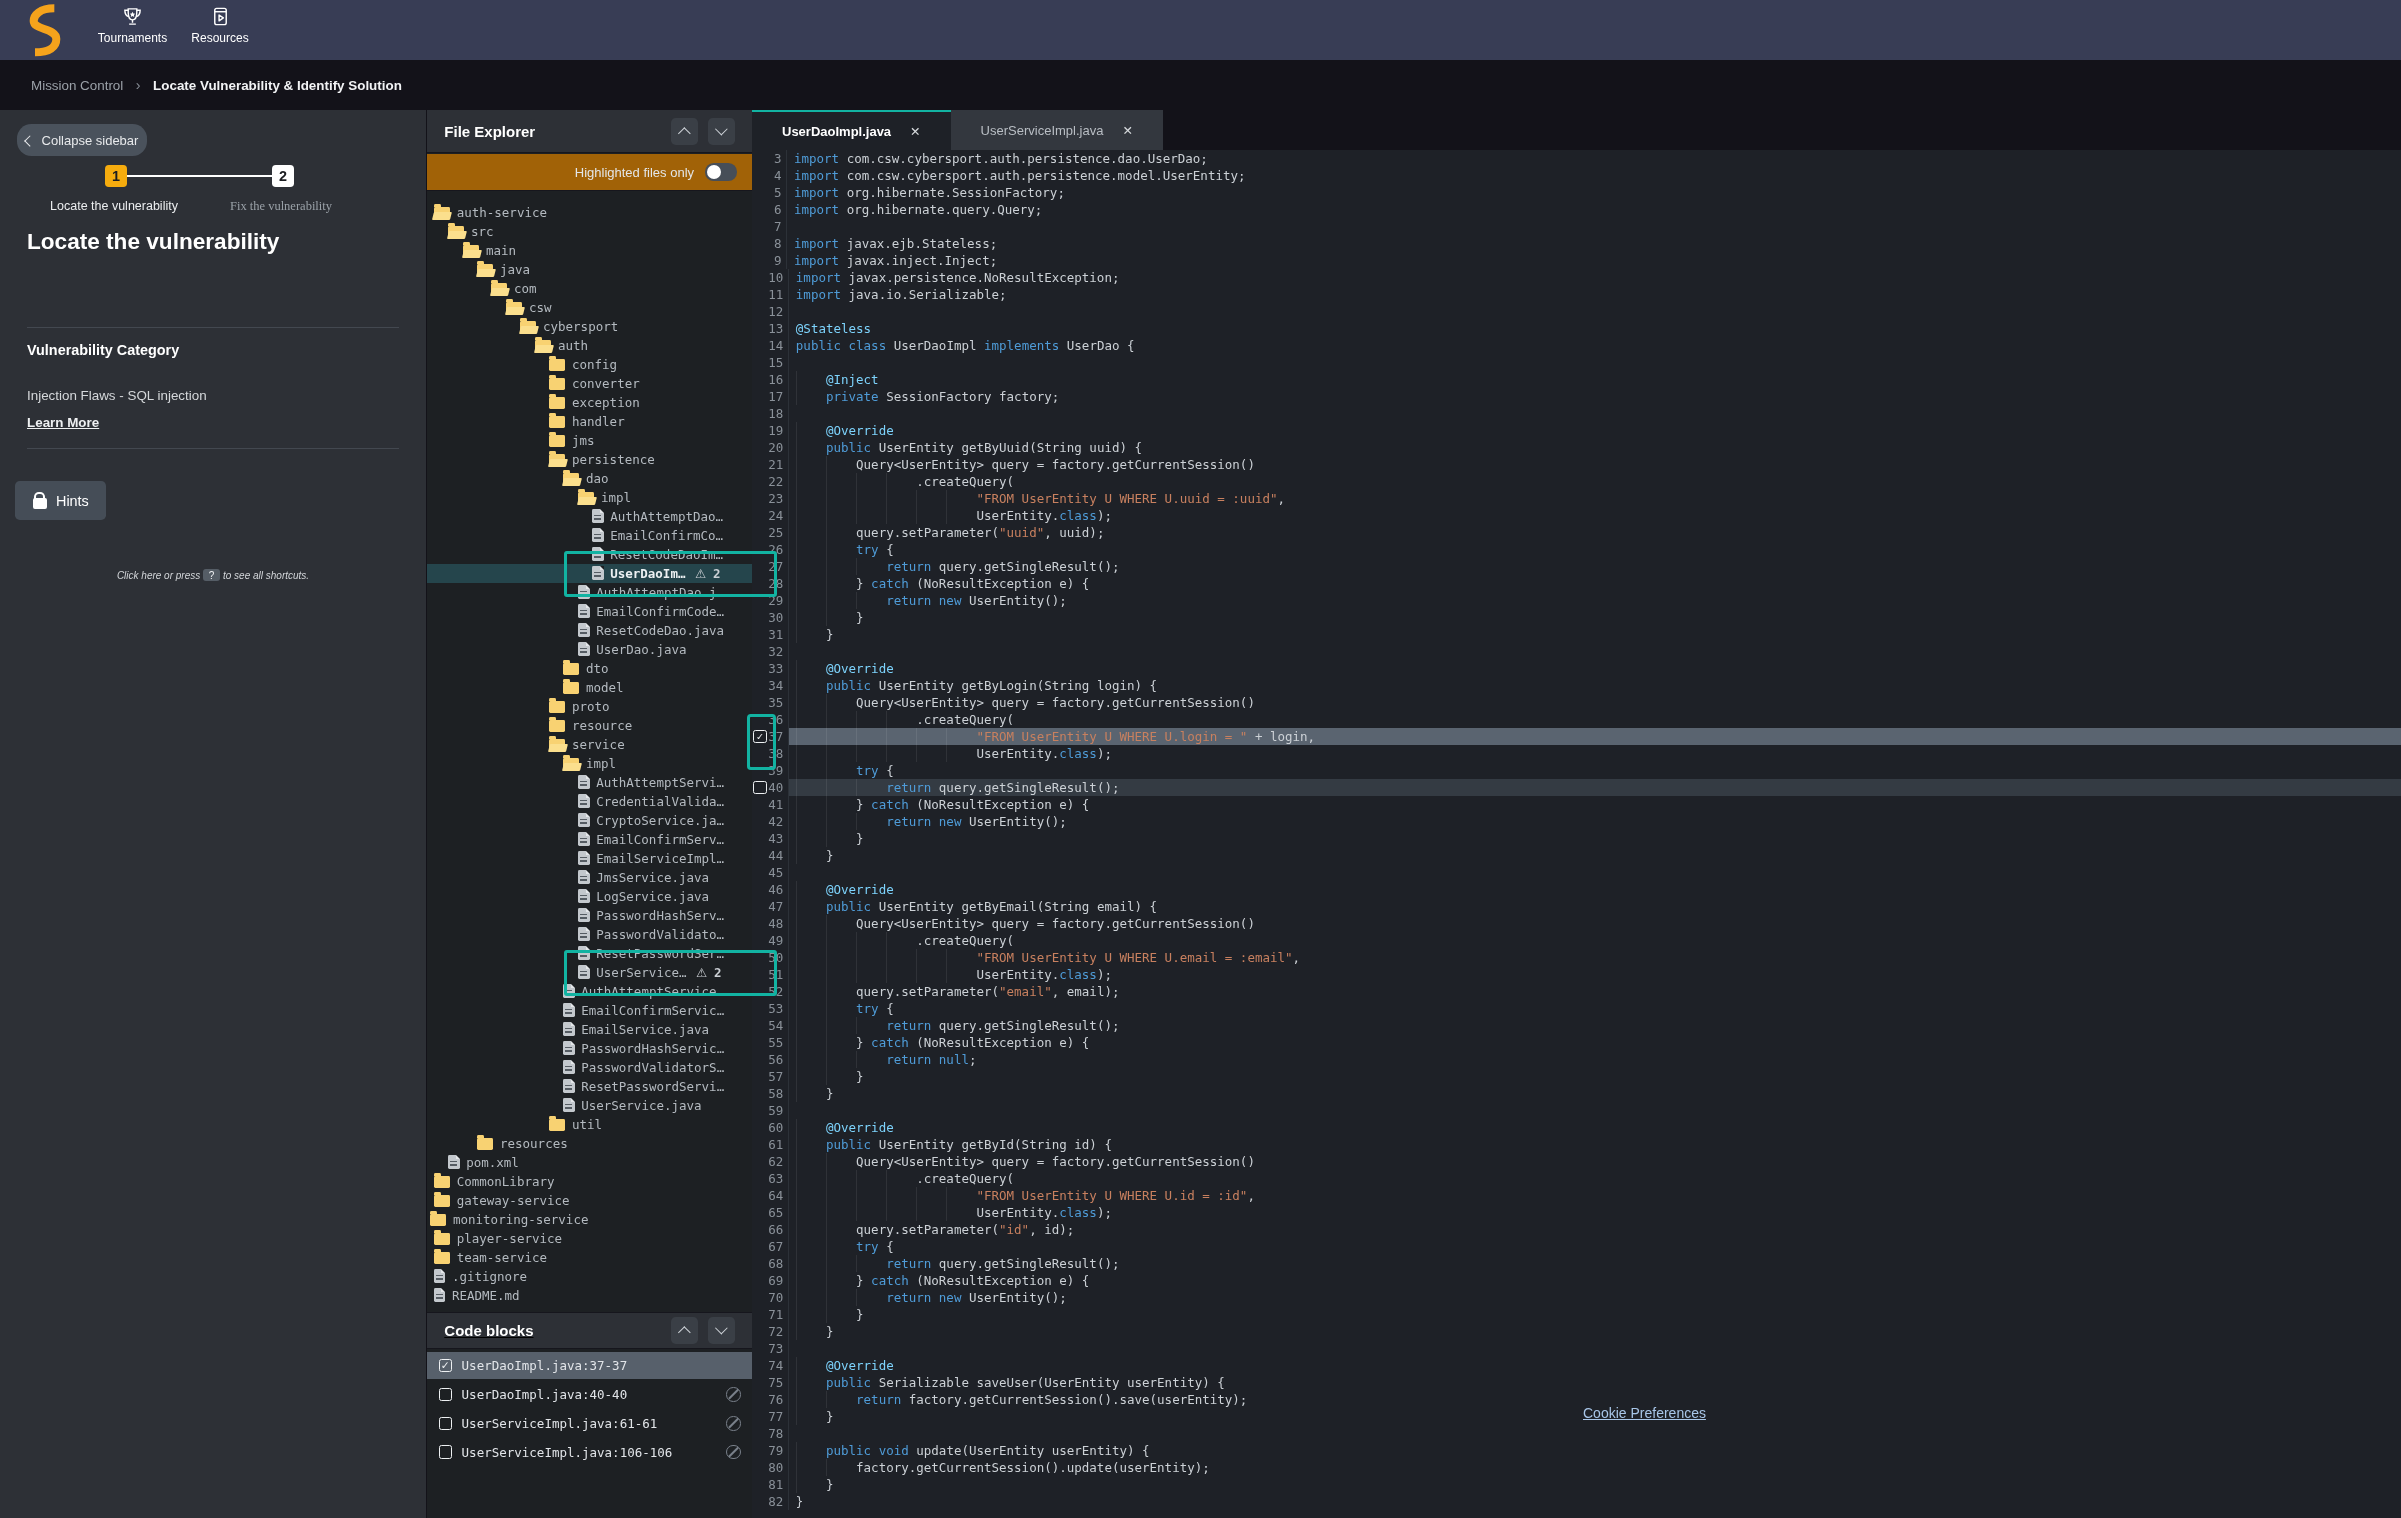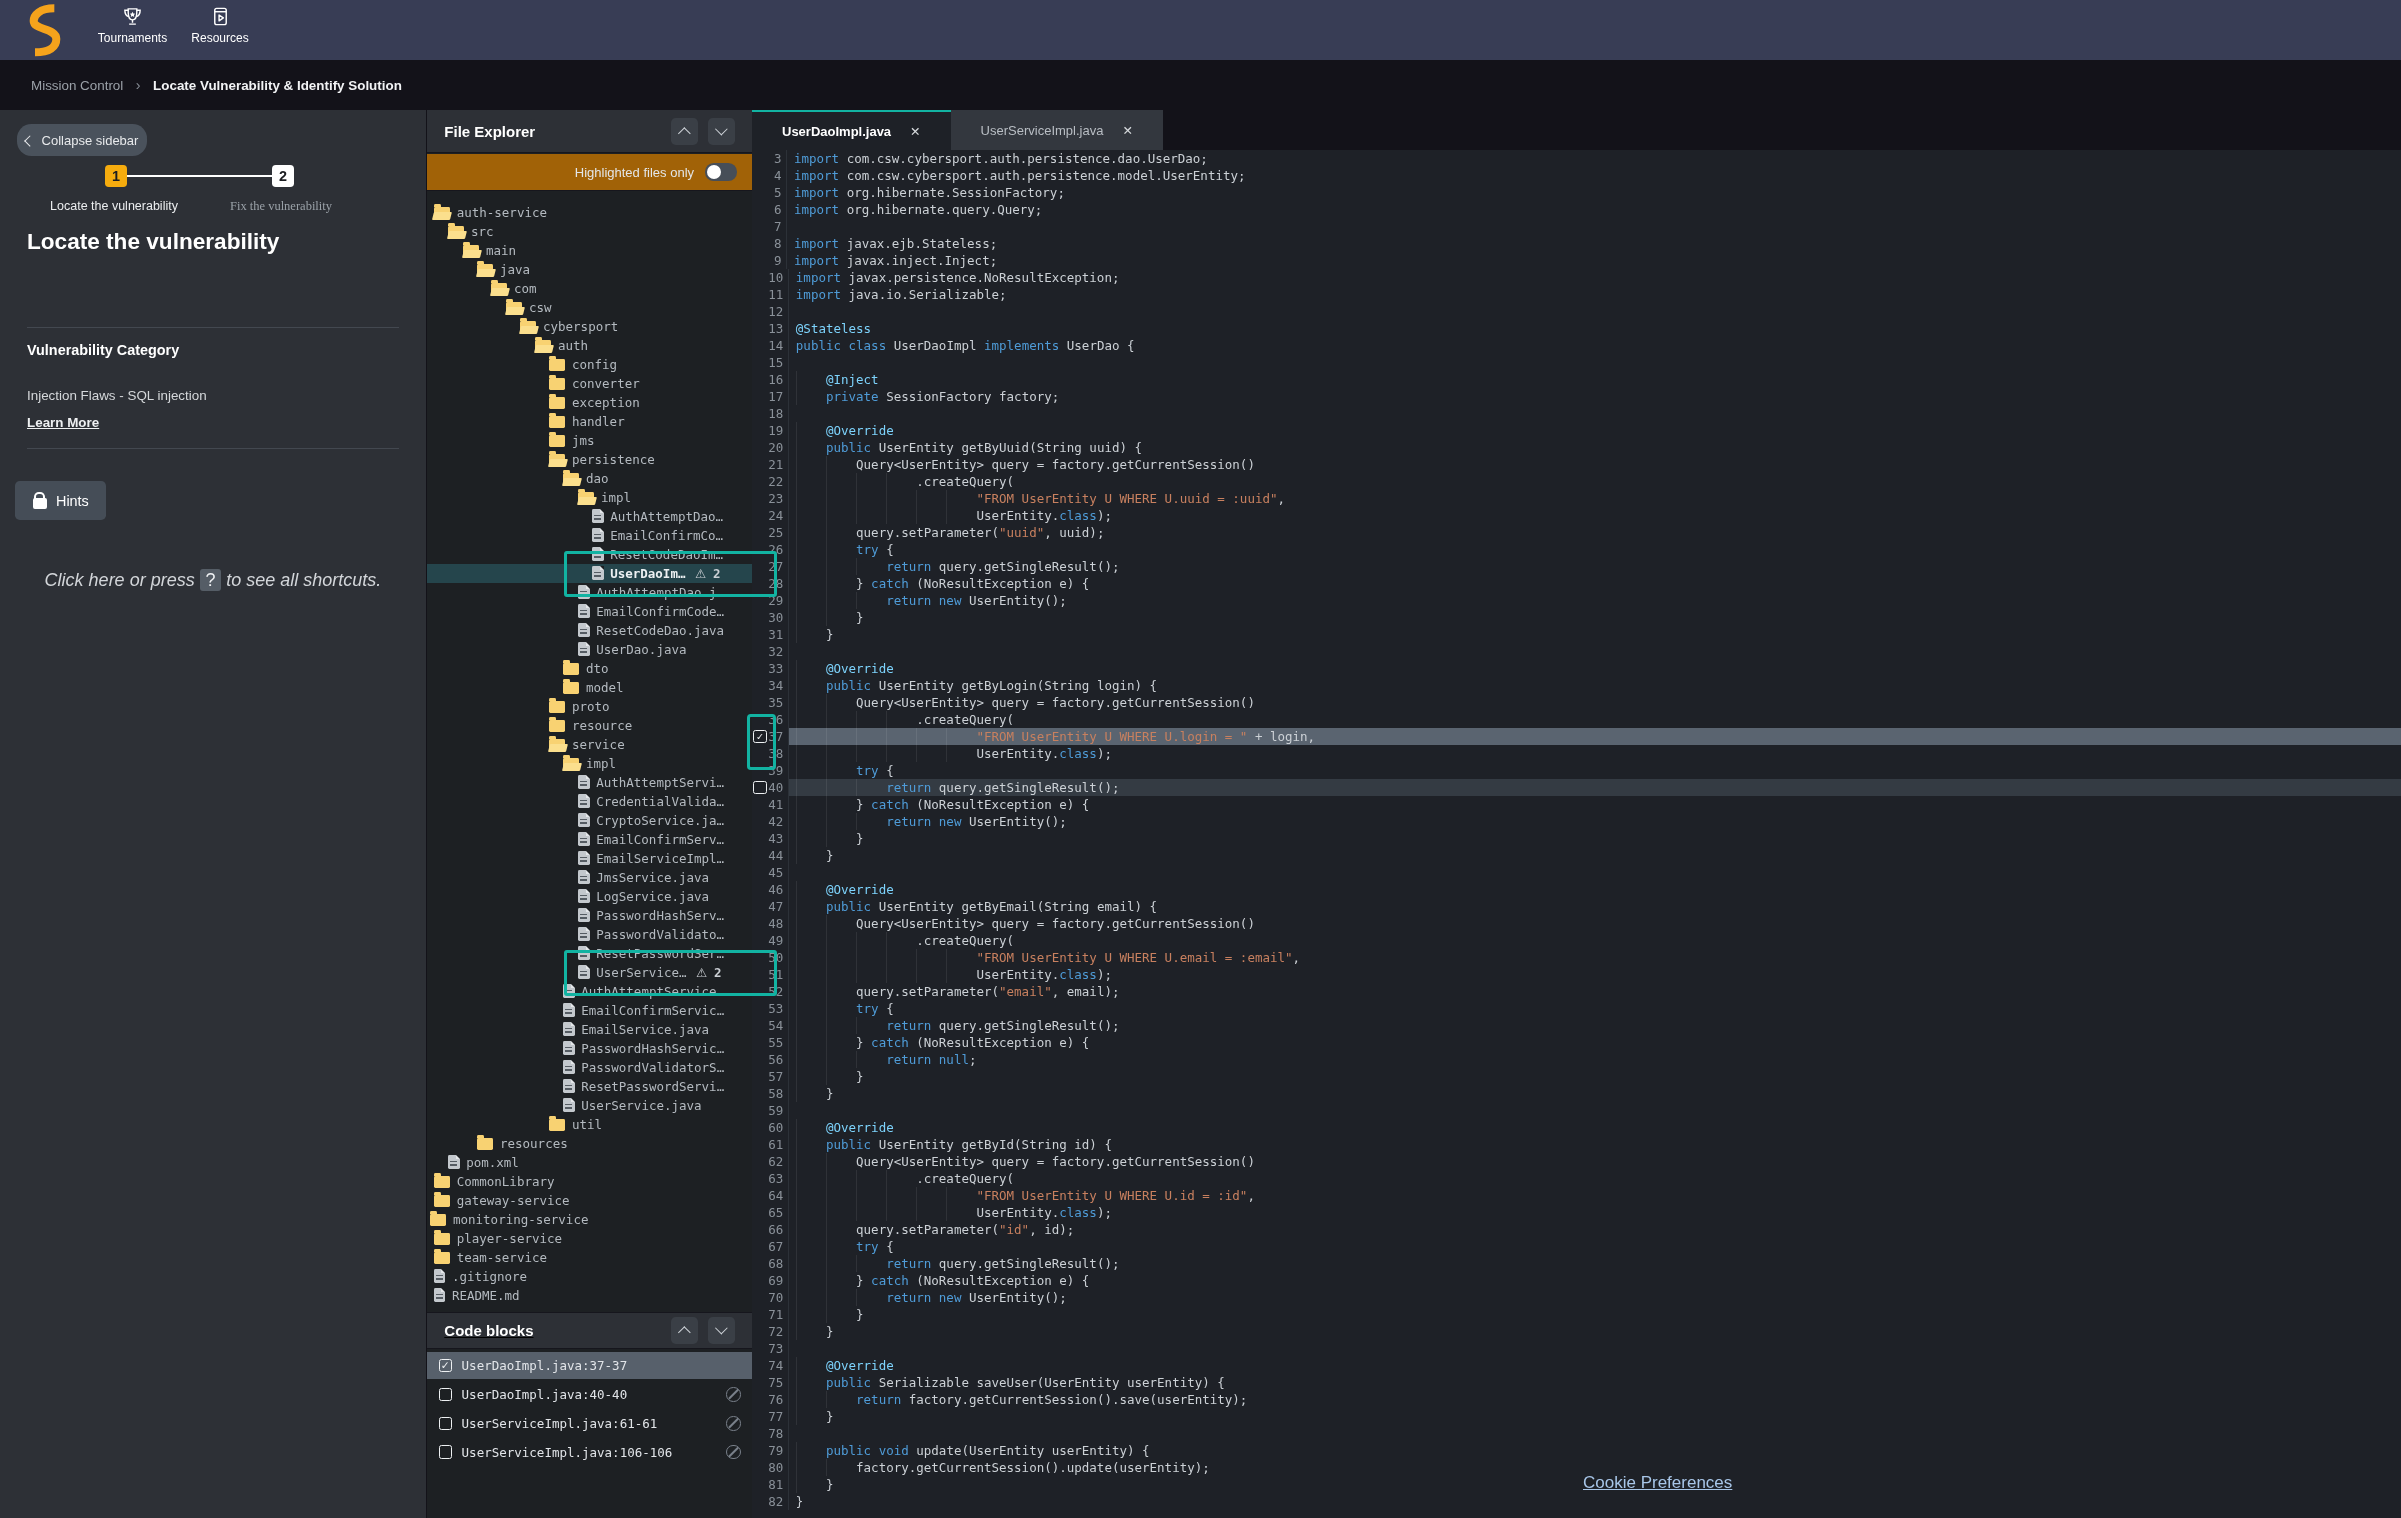--- a/index.html
+++ b/index.html
@@ -42,21 +42,21 @@
   .hints-btn{position:absolute;left:15.4px;top:371px;width:91px;height:39px;background:#454d57;border-radius:4.8px;
              display:flex;align-items:center;justify-content:center;gap:8.6px;color:#fff;font-size:14.4px;}
   .lock{position:relative;width:14.4px;height:10.6px;background:#fff;border-radius:1.9px;margin-top:5.8px;}
   .lock::before{content:'';position:absolute;left:1.4px;top:-6.2px;width:6.7px;height:5.8px;border:2.4px solid #fff;border-bottom:none;border-radius:4.8px 4.8px 0 0;}
   .submit-box{position:absolute;left:182px;top:344px;width:239px;height:98px;border:3.8px solid #12b3a2;border-radius:1.9px;}
   .submit-count{position:absolute;right:9.6px;top:4.8px;color:#fff;font-size:13.4px;font-weight:bold;}
   .submit-btn{position:absolute;left:5.8px;right:5.8px;top:28px;height:39px;background:#fbb017;border-radius:4.8px;
               display:flex;align-items:center;justify-content:center;gap:9.6px;color:#15171b;font-size:15px;font-weight:bold;}
   .submit-arrow{font-size:15.4px;font-weight:bold;}
   .attempts{position:absolute;right:9.6px;bottom:3.8px;color:#d5d8db;font-size:13px;}
-  .shortcut-line{position:absolute;left:0;width:426px;top:459px;text-align:center;color:#d3d6da;font-size:18px;font-style:italic;}
+  .shortcut-line{position:absolute;left:0;width:426px;top:459px;text-align:center;color:#d3d6da;font-size:10px;font-style:italic;}
   .qchip{display:inline-block;background:#555d66;border-radius:2.9px;padding:0.5px 5.8px;color:#f0f2f4;font-style:normal;}
   
   .explorer{position:absolute;top:110px;left:427px;width:325px;bottom:0;background:#1d2023;}
   .exp-head{position:absolute;top:0;left:0;right:0;height:43px;background:#2d3036;border-bottom:1px solid #16161d;
             display:flex;align-items:center;padding:0 17.3px;box-sizing:border-box;}
   .exp-title{color:#fff;font-size:15px;font-weight:bold;}
   .panel-btns{margin-left:auto;display:flex;gap:9.6px;}
   .sqbtn{width:27px;height:27px;border-radius:4.8px;background:#3a3f46;display:flex;align-items:center;justify-content:center;}
   .chev-up{width:7.7px;height:7.7px;border-left:1.9px solid #cfd4d9;border-top:1.9px solid #cfd4d9;transform:rotate(45deg);margin-top:3.8px;}
   .chev-down{width:7.7px;height:7.7px;border-left:1.9px solid #cfd4d9;border-top:1.9px solid #cfd4d9;transform:rotate(225deg);margin-bottom:3.8px;}
@@ -112,21 +112,21 @@
   .guides{position:absolute;left:6.7px;top:0;bottom:0;
           background:repeating-linear-gradient(to right,rgba(255,255,255,0.08) 0,rgba(255,255,255,0.08) 1px,transparent 1px,transparent 30px);}
   .gchk{width:11.5px;height:11.5px;border:1.4px solid #eef1f3;border-radius:2.4px;color:#eef1f3;background:transparent;
         font-family:"DejaVu Sans",sans-serif;font-size:9.6px;line-height:11.5px;text-align:center;font-weight:bold;}
   
   .teal-box{position:absolute;border:3.8px solid #12b3a2;border-radius:2.9px;z-index:6;pointer-events:none;}
   .box-a{left:564px;top:551px;width:207px;height:40px;}
   .box-b{left:564px;top:950px;width:207px;height:40px;}
   .box-c{left:747px;top:714px;width:23px;height:50px;border-radius:3.8px;}
   
-  .cookie{position:absolute;left:1583px;top:1473px;color:#a8c6e8;font-size:17px;text-decoration:underline;z-index:7;}
+  .cookie{position:absolute;left:1583px;top:1405px;color:#a8c6e8;font-size:14px;text-decoration:underline;z-index:7;}
 </style>
 </head>
 <body>
 
 <div id="app">
 
   <div class="navbar">
     <div class="logo">
       <svg viewBox="0 0 60 80" width="40" height="54">
         <path d="M44 6 C22 6 13 16 13 25 C13 39 47 35 47 52 C47 64 37 72 15 72" stroke="#f5a31c" stroke-width="12" fill="none"></path>

